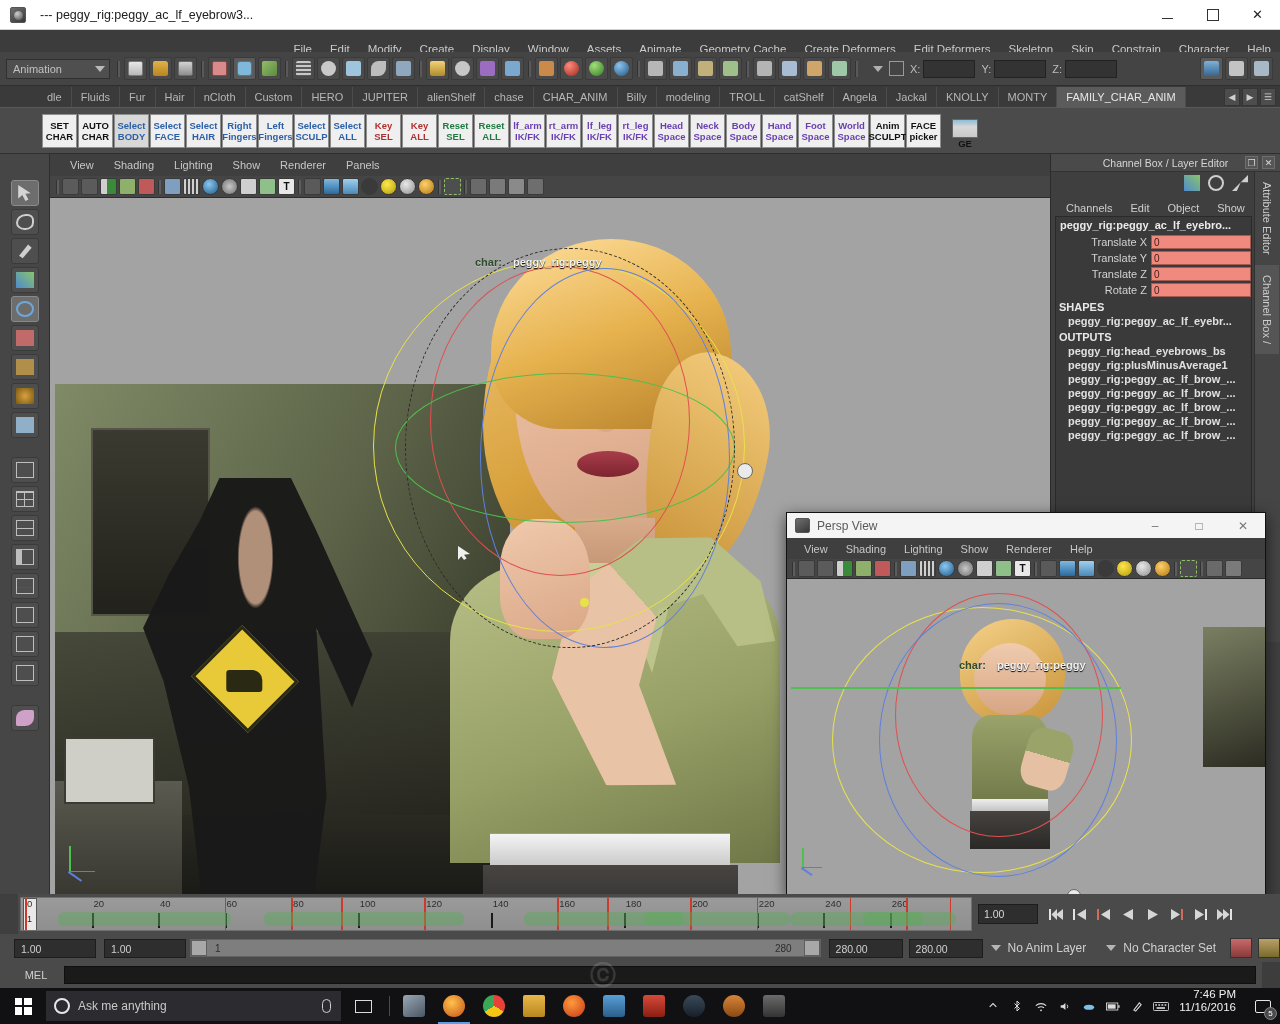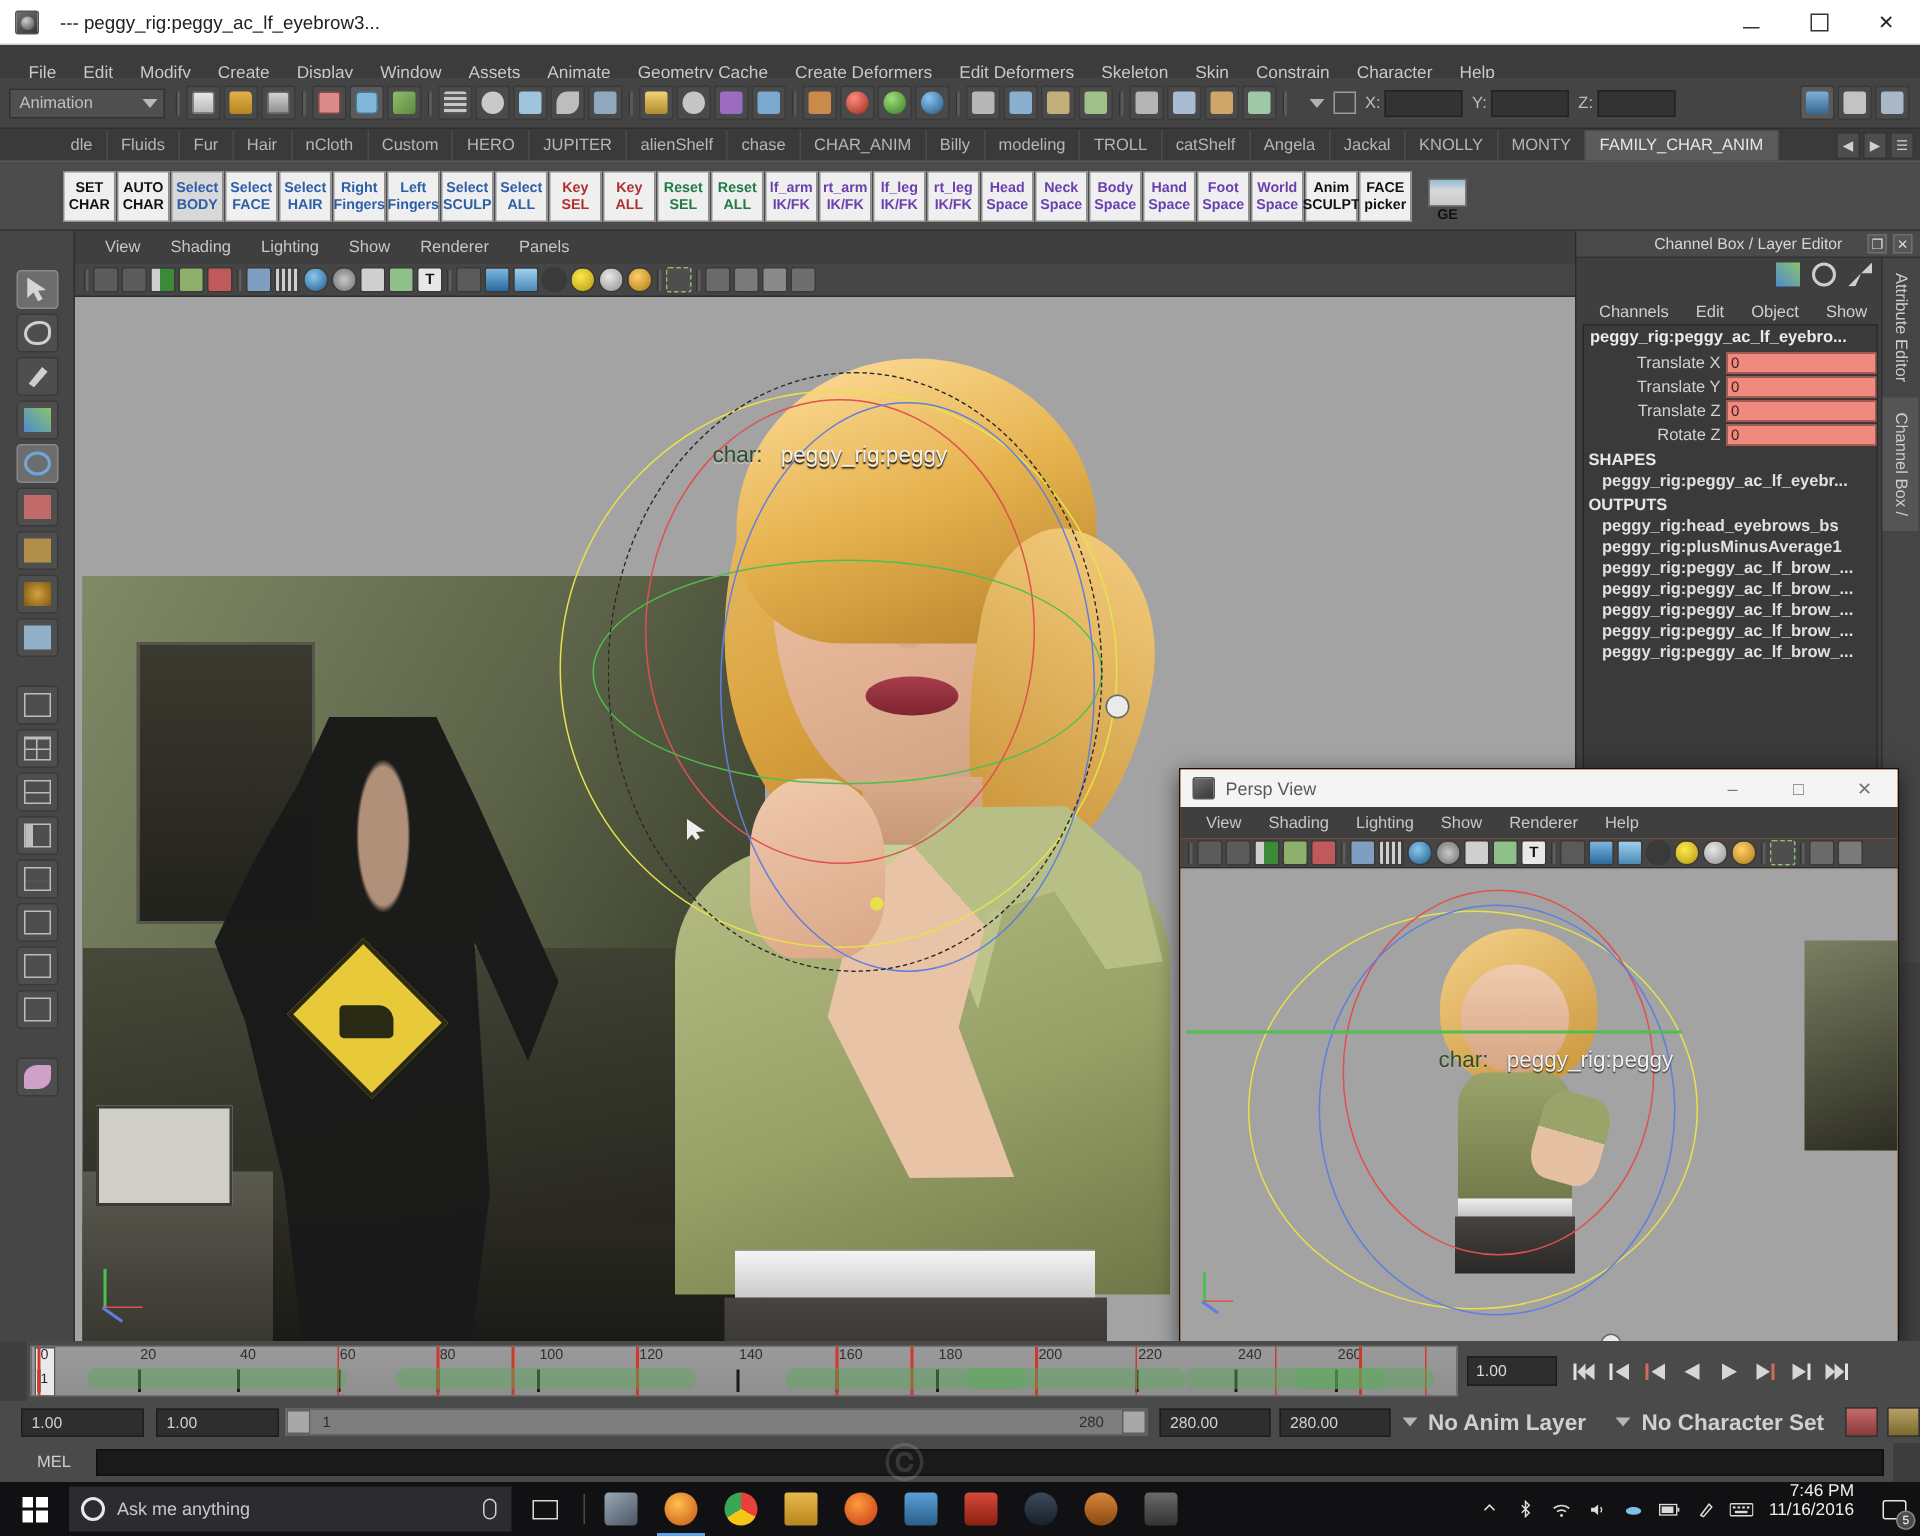--- a/index.html
+++ b/index.html
@@ -39,22 +39,23 @@
   .wbtn {
     width: 45px; height: 30px; display: flex; align-items: center; justify-content: center;
     color: #222; font-size: 13px;
   }
   .wbtn.min::after{ content:""; width:11px; height:1px; background:#333; display:block; margin-top:7px;}
   .wbtn.max::after{ content:""; width:10px; height:10px; border:1px solid #333; display:block;}
 
   
   .menubar {
     position: absolute; left: 0; top: 30px; width: 1280px; height: 39px;
-    background: #3c3c3c; display: flex; align-items: center; padding-left: 10px;
+    background: #3c3c3c; display: flex; align-items: center; padding-left: 0;
     border-bottom: 1px solid #2c2c2c;
+    justify-content: flex-end;
   }
   .menubar .mi { padding: 0 9px; font-size: 11.5px; color: #c9c9c9; line-height: 22px; white-space: nowrap; }
 
   
   .statusline {
     position: absolute; left: 0; top: 52px; width: 1280px; height: 34px;
     background: #444444; display: flex; align-items: center; padding-left: 6px;
     border-bottom: 1px solid #2e2e2e;
   }
   .sl-combo {
@@ -147,23 +148,22 @@
   }
   .vi { width:17px; height:17px; margin:0 1px; border:1px solid #3a3a3a; background:#4e4e4e; border-radius:2px; flex:none;}
   .vsep { width:7px; height:16px; display:flex; align-items:center; justify-content:center; flex:none;}
   .vsep::after{content:"";width:2px;height:14px;background:#5d5d5d;border-left:1px solid #333;}
 
   .vp-canvas {
     position: relative; width: 1000px; height: 696px; overflow: hidden;
     background: #a3a3a3;
   }
   .char-label {
-    position:absolute; font-size:15px; font-weight:normal; color:#2e4d2e;
+    position:absolute; font-size:11px; font-weight:bold; color:#2e4d2e;
     text-shadow: 0 1px 0 rgba(255,255,255,.3);
-    margin-top: 39px;
   }
   .char-label .cv { color:#f2f2f2; margin-left:8px; text-shadow:0 1px 1px #000; }
 
   
   .refplate {
     position:absolute; left:5px; top:186px; width:455px; height:552px;
     background: linear-gradient(170deg,#6f7a5c 0%, #4a4d3c 35%, #2a2a22 75%, #15150f 100%);
     overflow:hidden;
   }
   .refplate .wall { position:absolute; left:0; top:0; width:100%; height:45%;
@@ -345,21 +345,21 @@
   .rfield { height:19px; background:#2e2e2e; border:1px solid #1d1d1d; color:#d0d0d0;
     font-size:10.5px; line-height:18px; padding-left:6px; flex:none; }
   .rbar { position:relative; height:18px; background:#7e7e7e; border:1px solid #616161;
     margin:0 4px; flex:1; display:flex; align-items:center; justify-content:space-between; }
   .rbar .rh { width:16px; height:16px; background:#a8a8a8; border:1px solid #5e5e5e; }
   .rbar .rl { font-size:10px; color:#2d2d2d; padding-left:4px; }
   .rbar .rr { font-size:10px; color:#2d2d2d; padding-right:4px; }
   .rdrop { display:flex; align-items:center; margin-left:8px; }
   .rdrop .tri { border-left:5px solid transparent; border-right:5px solid transparent;
     border-top:6px solid #b5b5b5; margin-right:7px; }
-  .rdrop .lbl { font-size:15px; color:#d0d0d0; white-space:nowrap;font-weight:bold; }
+  .rdrop .lbl { font-size:12px; color:#d0d0d0; white-space:nowrap; }
   .rendbtn { width:22px; height:20px; margin-left:6px; border:1px solid #333; flex:none; }
 
   
   .melrow {
     position:absolute; left:0; top:962px; width:1280px; height:26px; background:#4a4a4a;
     display:flex; align-items:center; padding-left:8px;
   }
   .melrow .mlabel { width:56px; font-size:11px; color:#cfcfcf; text-align:center; }
   .melrow .minput { flex:1; height:18px; background:#1a1a1a; border:1px solid #0f0f0f; margin-right:24px; }
 

